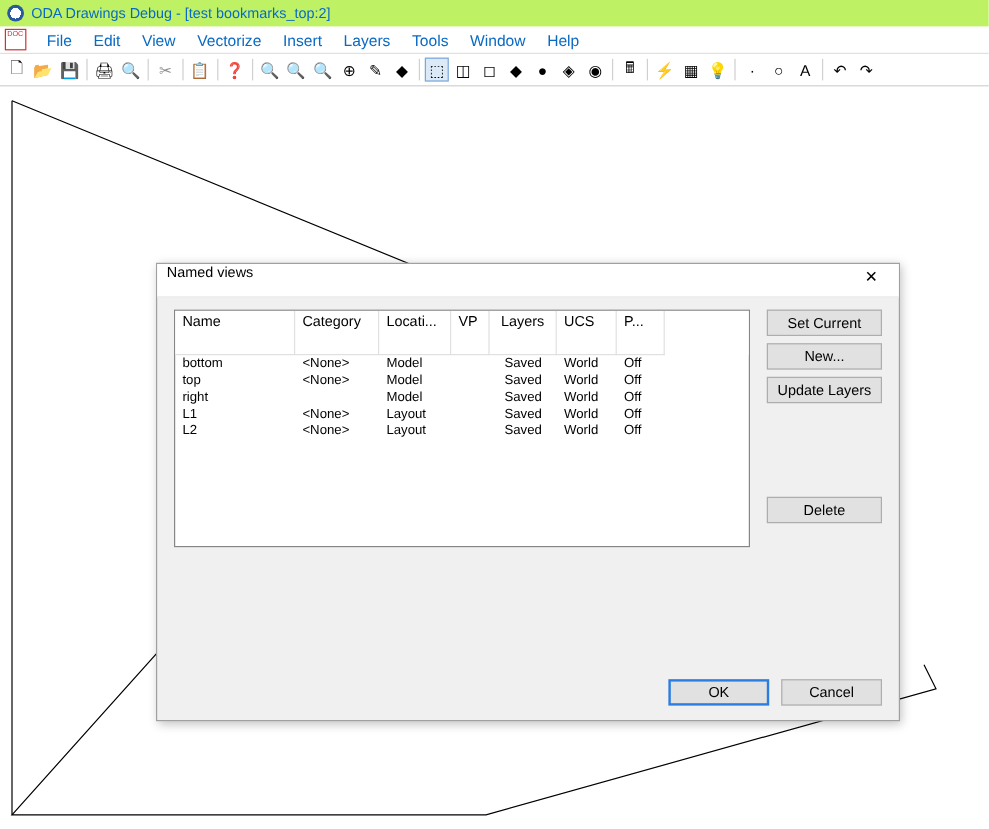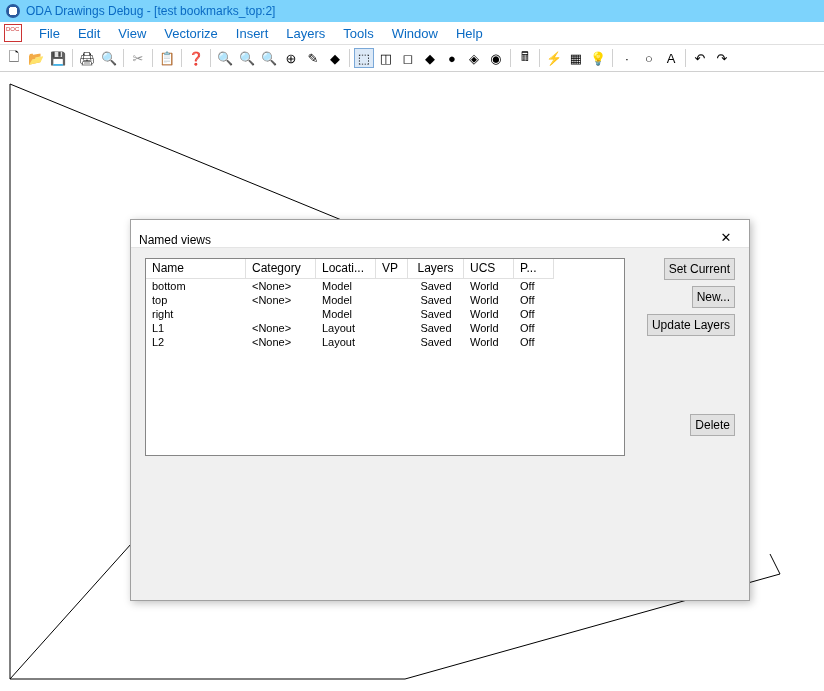--- a/index.html
+++ b/index.html
@@ -14,21 +14,21 @@
     position: relative;
   }
   
   .titlebar {
     height: 22px;
     display: flex;
     align-items: center;
     padding: 0 6px;
     color: #0a6ac3;
     font-size: 12px;
-    background: #7dd3fc;
+    background: #bef264;
   }
   .titlebar .app-icon {
     width: 14px; height: 14px;
     margin-right: 6px;
     background: radial-gradient(circle at 50% 50%, #fff 0 45%, #2a5a9e 45% 100%);
     border-radius: 50%;
     position: relative;
   }
   
   .menubar {
@@ -98,21 +98,21 @@
     width: 620px; height: 382px;
     background: #f0f0f0;
     border: 1px solid #a0a0a0;
     box-shadow: 2px 2px 8px rgba(0,0,0,0.25);
     display: flex;
     flex-direction: column;
   }
   .dlg-title {
     height: 28px;
     display: flex;
-    align-items: flex-end;
+    align-items: flex-start;
     justify-content: space-between;
     padding: 0 8px;
     background: #fff;
     border-bottom: 1px solid #e4e4e4;
     font-size: 12px;
   }
   .dlg-close {
     width: 30px; height: 20px;
     display: flex; align-items: center; justify-content: center;
     font-size: 13px;
@@ -135,21 +135,21 @@
   }
   .listview {
     flex: 1;
     background: #fff;
     border: 1px solid #868686;
     height: 198px;
     overflow: hidden;
   }
   .lv-header {
     display: flex;
-    height: 20px;
+    height: 37px;
     background: #fff;
   }
   .lv-header .col {
     border-right: 1px solid #e0e0e0;
     border-bottom: 1px solid #e0e0e0;
     padding: 2px 6px;
     font-size: 12px;
     overflow: hidden;
     white-space: nowrap;
   }
@@ -168,21 +168,20 @@
   .c2 { width: 60px; }
   .c3 { width: 32px; }
   .c4 { width: 56px; text-align: center; }
   .c5 { width: 50px; }
   .c6 { width: 40px; }
   .side-buttons {
     width: 96px;
     display: flex;
     flex-direction: column;
     gap: 6px;
-    align-items: flex-end;
   }
   .win-btn {
     background: #e1e1e1;
     border: 1px solid #adadad;
     padding: 3px 4px;
     font-size: 12px;
     text-align: center;
     cursor: default;
   }
   .side-spacer { height: 66px; }
@@ -341,14 +340,18 @@
           </div>
       </div>
       <div class="side-buttons">
         <div class="win-btn">Set Current</div>
         <div class="win-btn">New...</div>
         <div class="win-btn">Update Layers</div>
         <div class="side-spacer"></div>
         <div class="win-btn">Delete</div>
       </div>
     </div>
+    <div class="dlg-footer">
+      <div class="win-btn primary">OK</div>
+      <div class="win-btn">Cancel</div>
+    </div>
   </div>
 </div>
 
 </body></html>

